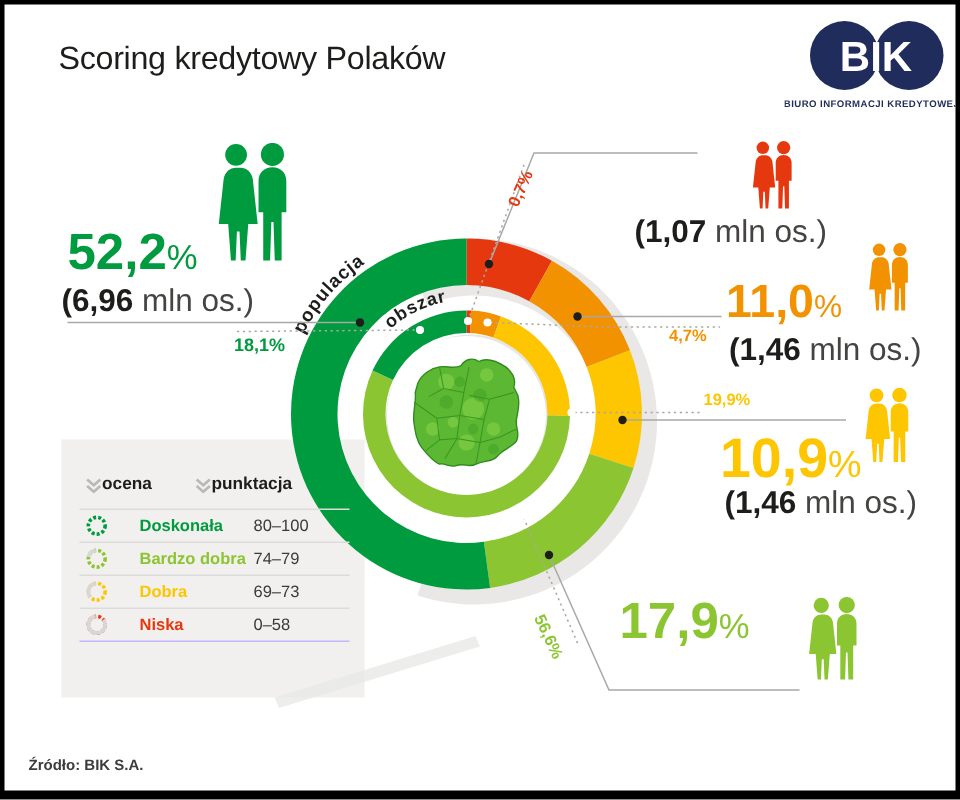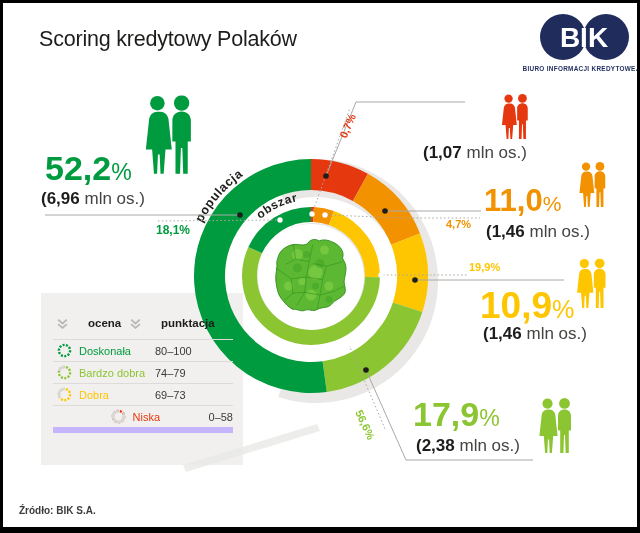--- a/index.html
+++ b/index.html
@@ -8,35 +8,35 @@
     background:#fff; border:3px solid #000; border-bottom-width:6px;
     font-family:"Liberation Sans", sans-serif; overflow:hidden;
   }
   .abs{position:absolute;}
   
   #title{left:36px; top:24px; font-size:21.5px; font-weight:normal; letter-spacing:-0.2px; color:#1d1d1b;}
   #source{left:16px; top:502px; font-size:10px; color:#3c3c3b;font-weight:bold;}
   
   .pct{font-weight:bold; line-height:1; white-space:nowrap;}
   .pct .psign{font-weight:normal; font-size:0.68em;}
-  .mln{font-size:17px; color:#454442; white-space:nowrap;}
+  .mln{font-size:21px; color:#454442; white-space:nowrap;}
   .mln b{color:#1d1d1b;}
   .c-dgreen{color:#009B3E;} .c-lgreen{color:#8CC532;} .c-yellow{color:#FDC600;}
   .c-orange{color:#F29200;} .c-red{color:#E6380F;}
   .area-pct{font-size:11px; font-weight:bold; white-space:nowrap;}
   .rot{transform-origin:0 0;}
   .couple{display:block;}
   
   #legend{left:38px; top:290px; width:202px; height:172px;}
-  .lg-head{position:absolute; top:24px; font-size:11.5px; font-weight:bold; color:#1d1d1b; display:flex; align-items:center; gap:20px;text-align:center;}
+  .lg-head{position:absolute; top:24px; font-size:11.5px; font-weight:bold; color:#1d1d1b; display:flex; align-items:center; gap:0;text-align:center;}
   #lg-head1{left:16px;} #lg-head2{left:89px;}
   #lg-rows{position:absolute; left:12px; right:10px; top:46px;}
   .lg-row{display:flex; align-items:center; height:21px; border-top:1px solid #dcdbd9; padding-left:4px;}
-  .lg-row:last-child{border-bottom:6px solid #c4b5fd;justify-content:flex-end;}
-  .lg-name{font-size:11px; font-weight:normal; width:76px; margin-left:7px;}
+  .lg-row:last-child{border-bottom:1px solid #c4b5fd;}
+  .lg-name{font-size:11px; font-weight:bold; width:76px; margin-left:21px;}
   .lg-range{font-size:11px; color:#3a3a38;}
   .gauge{flex:0 0 15px;}
   .curved{font-size:12.5px; font-weight:bold; fill:#1d1d1b; letter-spacing:0.6px;}
 </style>
 </head>
 <body>
 
 <div id="stage">
 
   <svg class="abs" style="left:0;top:0" width="634" height="524" viewBox="0 0 634 524">
@@ -176,23 +176,20 @@
   <div class="abs mln" style="left:480px; top:321px">
     <b>(1,46</b><span> mln os.)</span>
   </div>
   <svg class="abs couple" style="left:571px; top:252px" width="36" height="61" viewBox="0 0 40 60">
     <use href="#couple" fill="#FDC600"></use>
   </svg>
   <div class="abs area-pct c-yellow" style="left:466px; top:258px">19,9%</div>
 
   <div class="abs pct c-lgreen" style="left:410px; top:394px; font-size:34px">
     <span>17,9</span><span class="psign">%</span>
-  </div>
-  <div class="abs mln" style="left:413px; top:433px">
-    <b>(2,38</b><span> mln os.)</span>
   </div>
   <svg class="abs couple" style="left:533px; top:390px" width="40" height="70" viewBox="0 0 40 60">
     <use href="#couple" fill="#8CC532"></use>
   </svg>
   <div class="abs area-pct c-lgreen rot" style="left:361px; top:405px; transform:rotate(65deg)">56,6%</div>
 
   <div id="legend" class="abs">
     <div id="lg-head1" class="lg-head">
       <svg width="11" height="11" viewBox="0 0 10 10">
         <polyline points="1,1.5 5,5 9,1.5" fill="none" stroke="#b9b8b6" stroke-width="1.6"></polyline>

